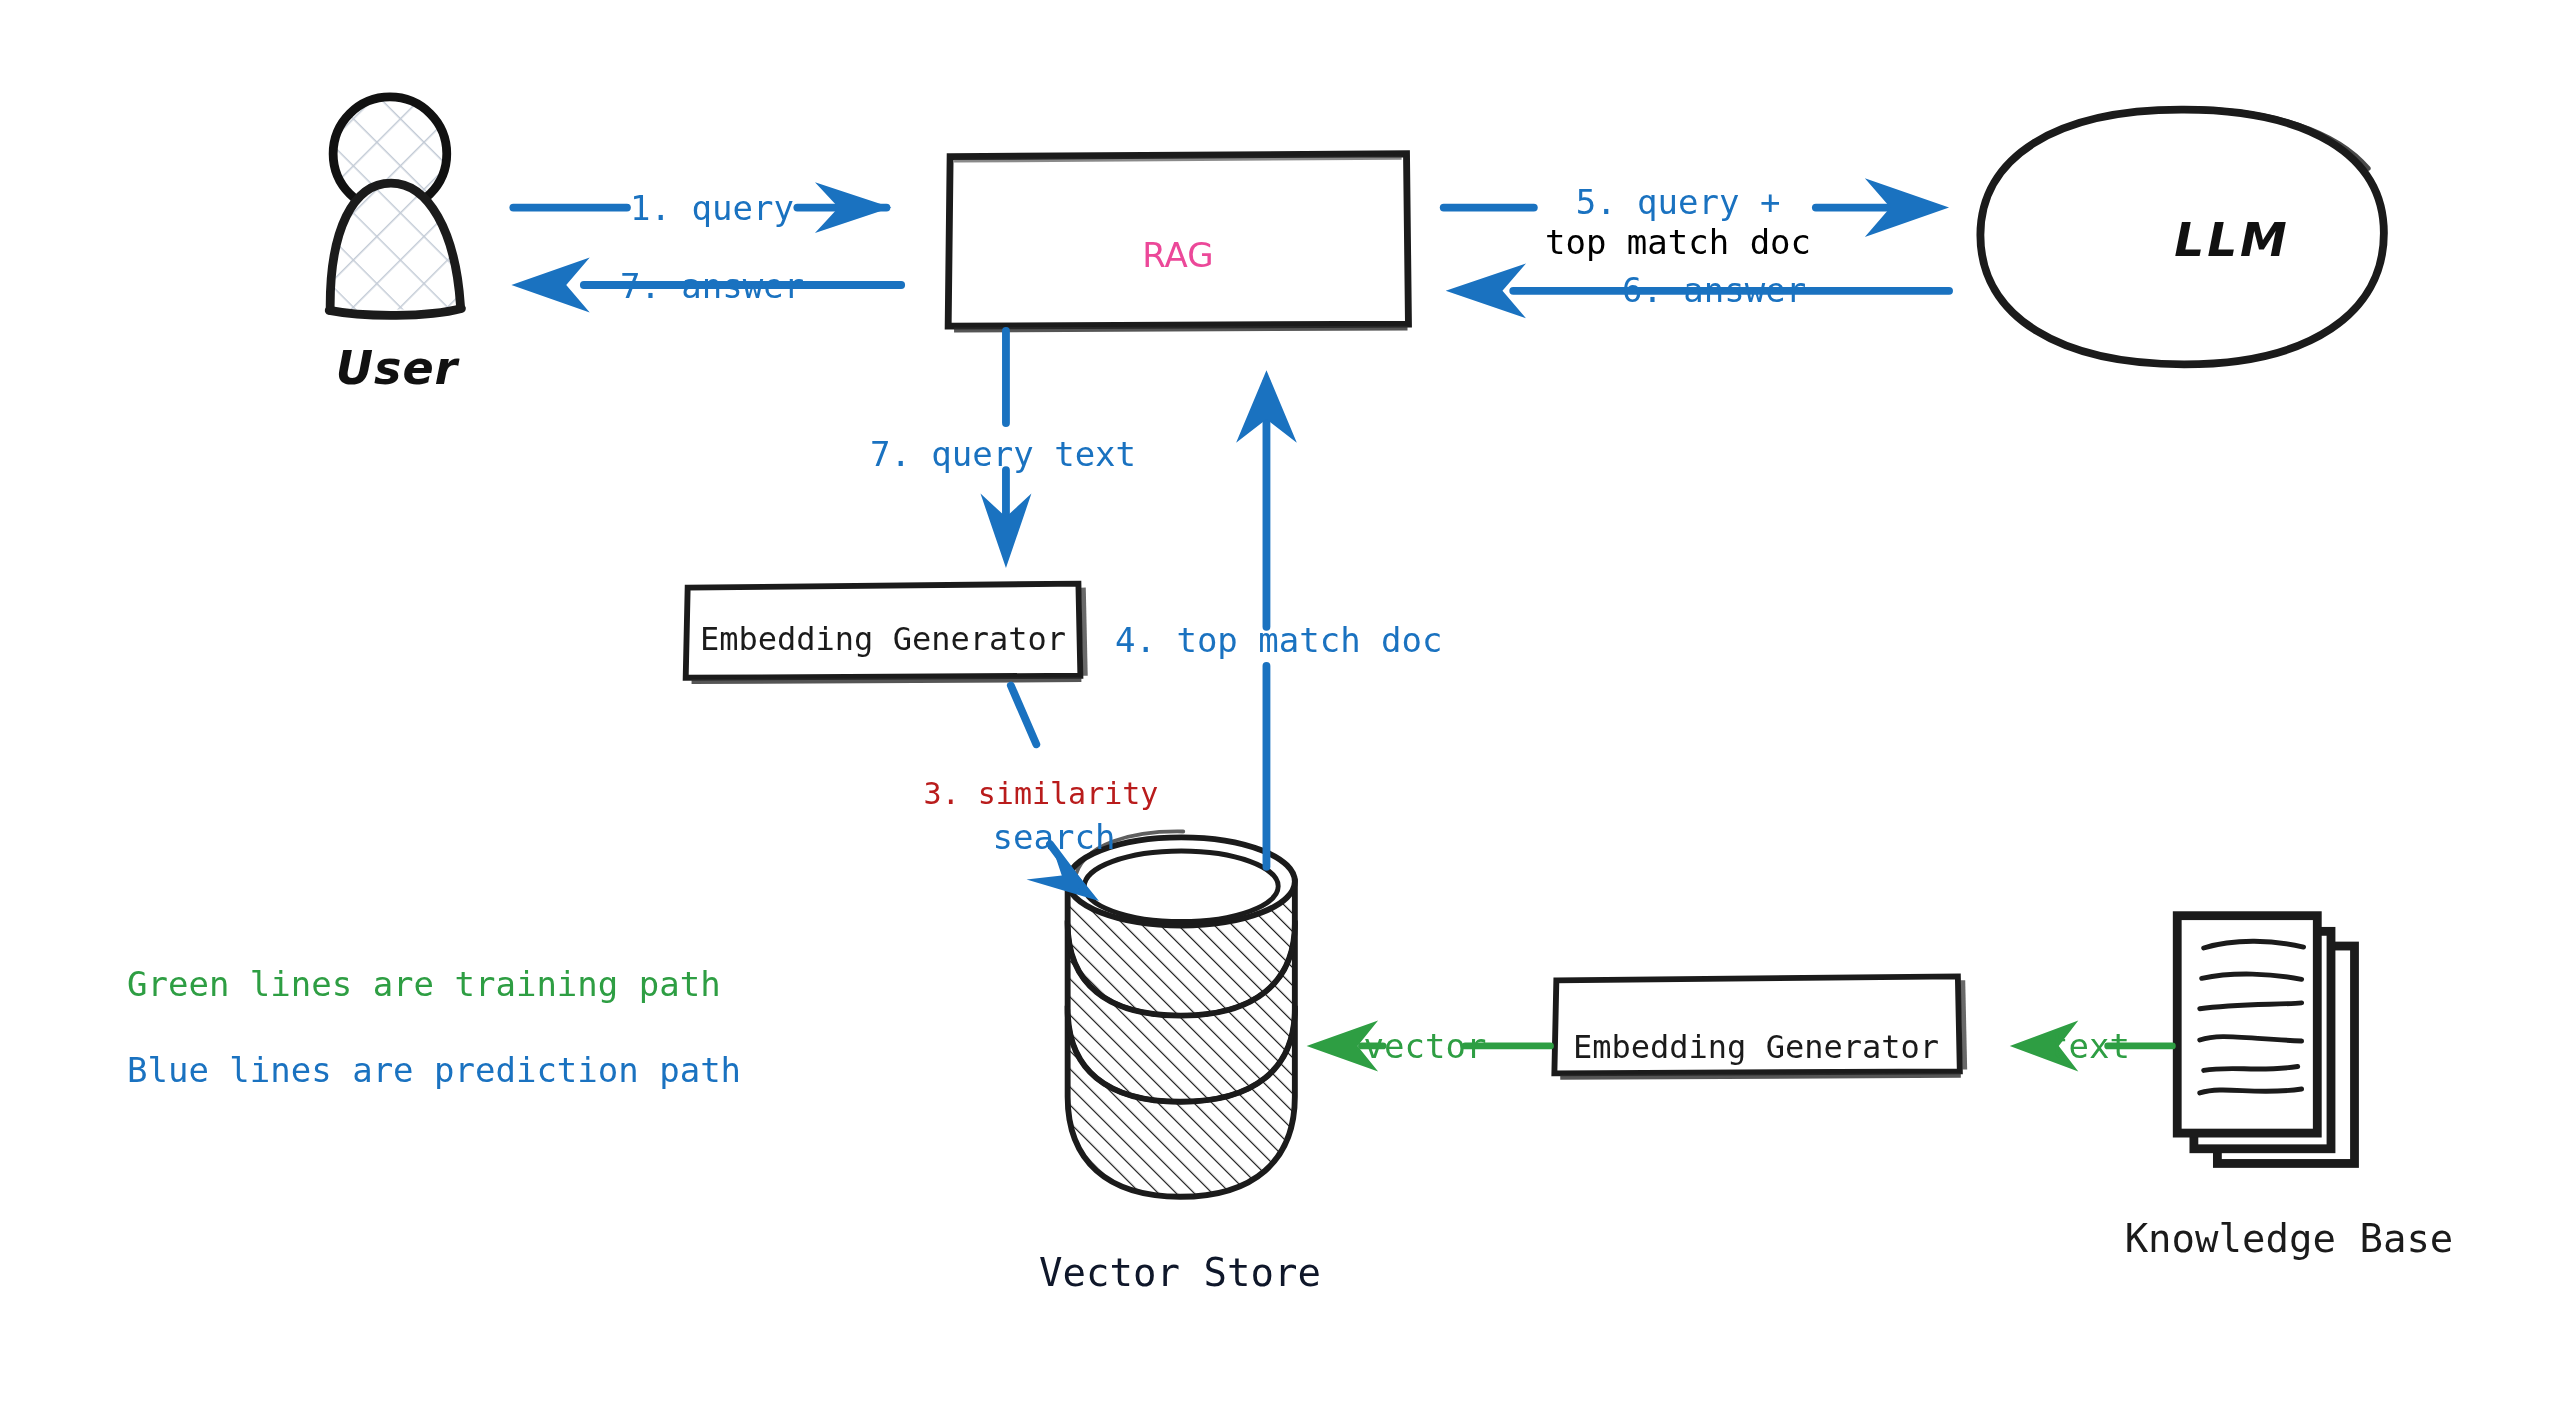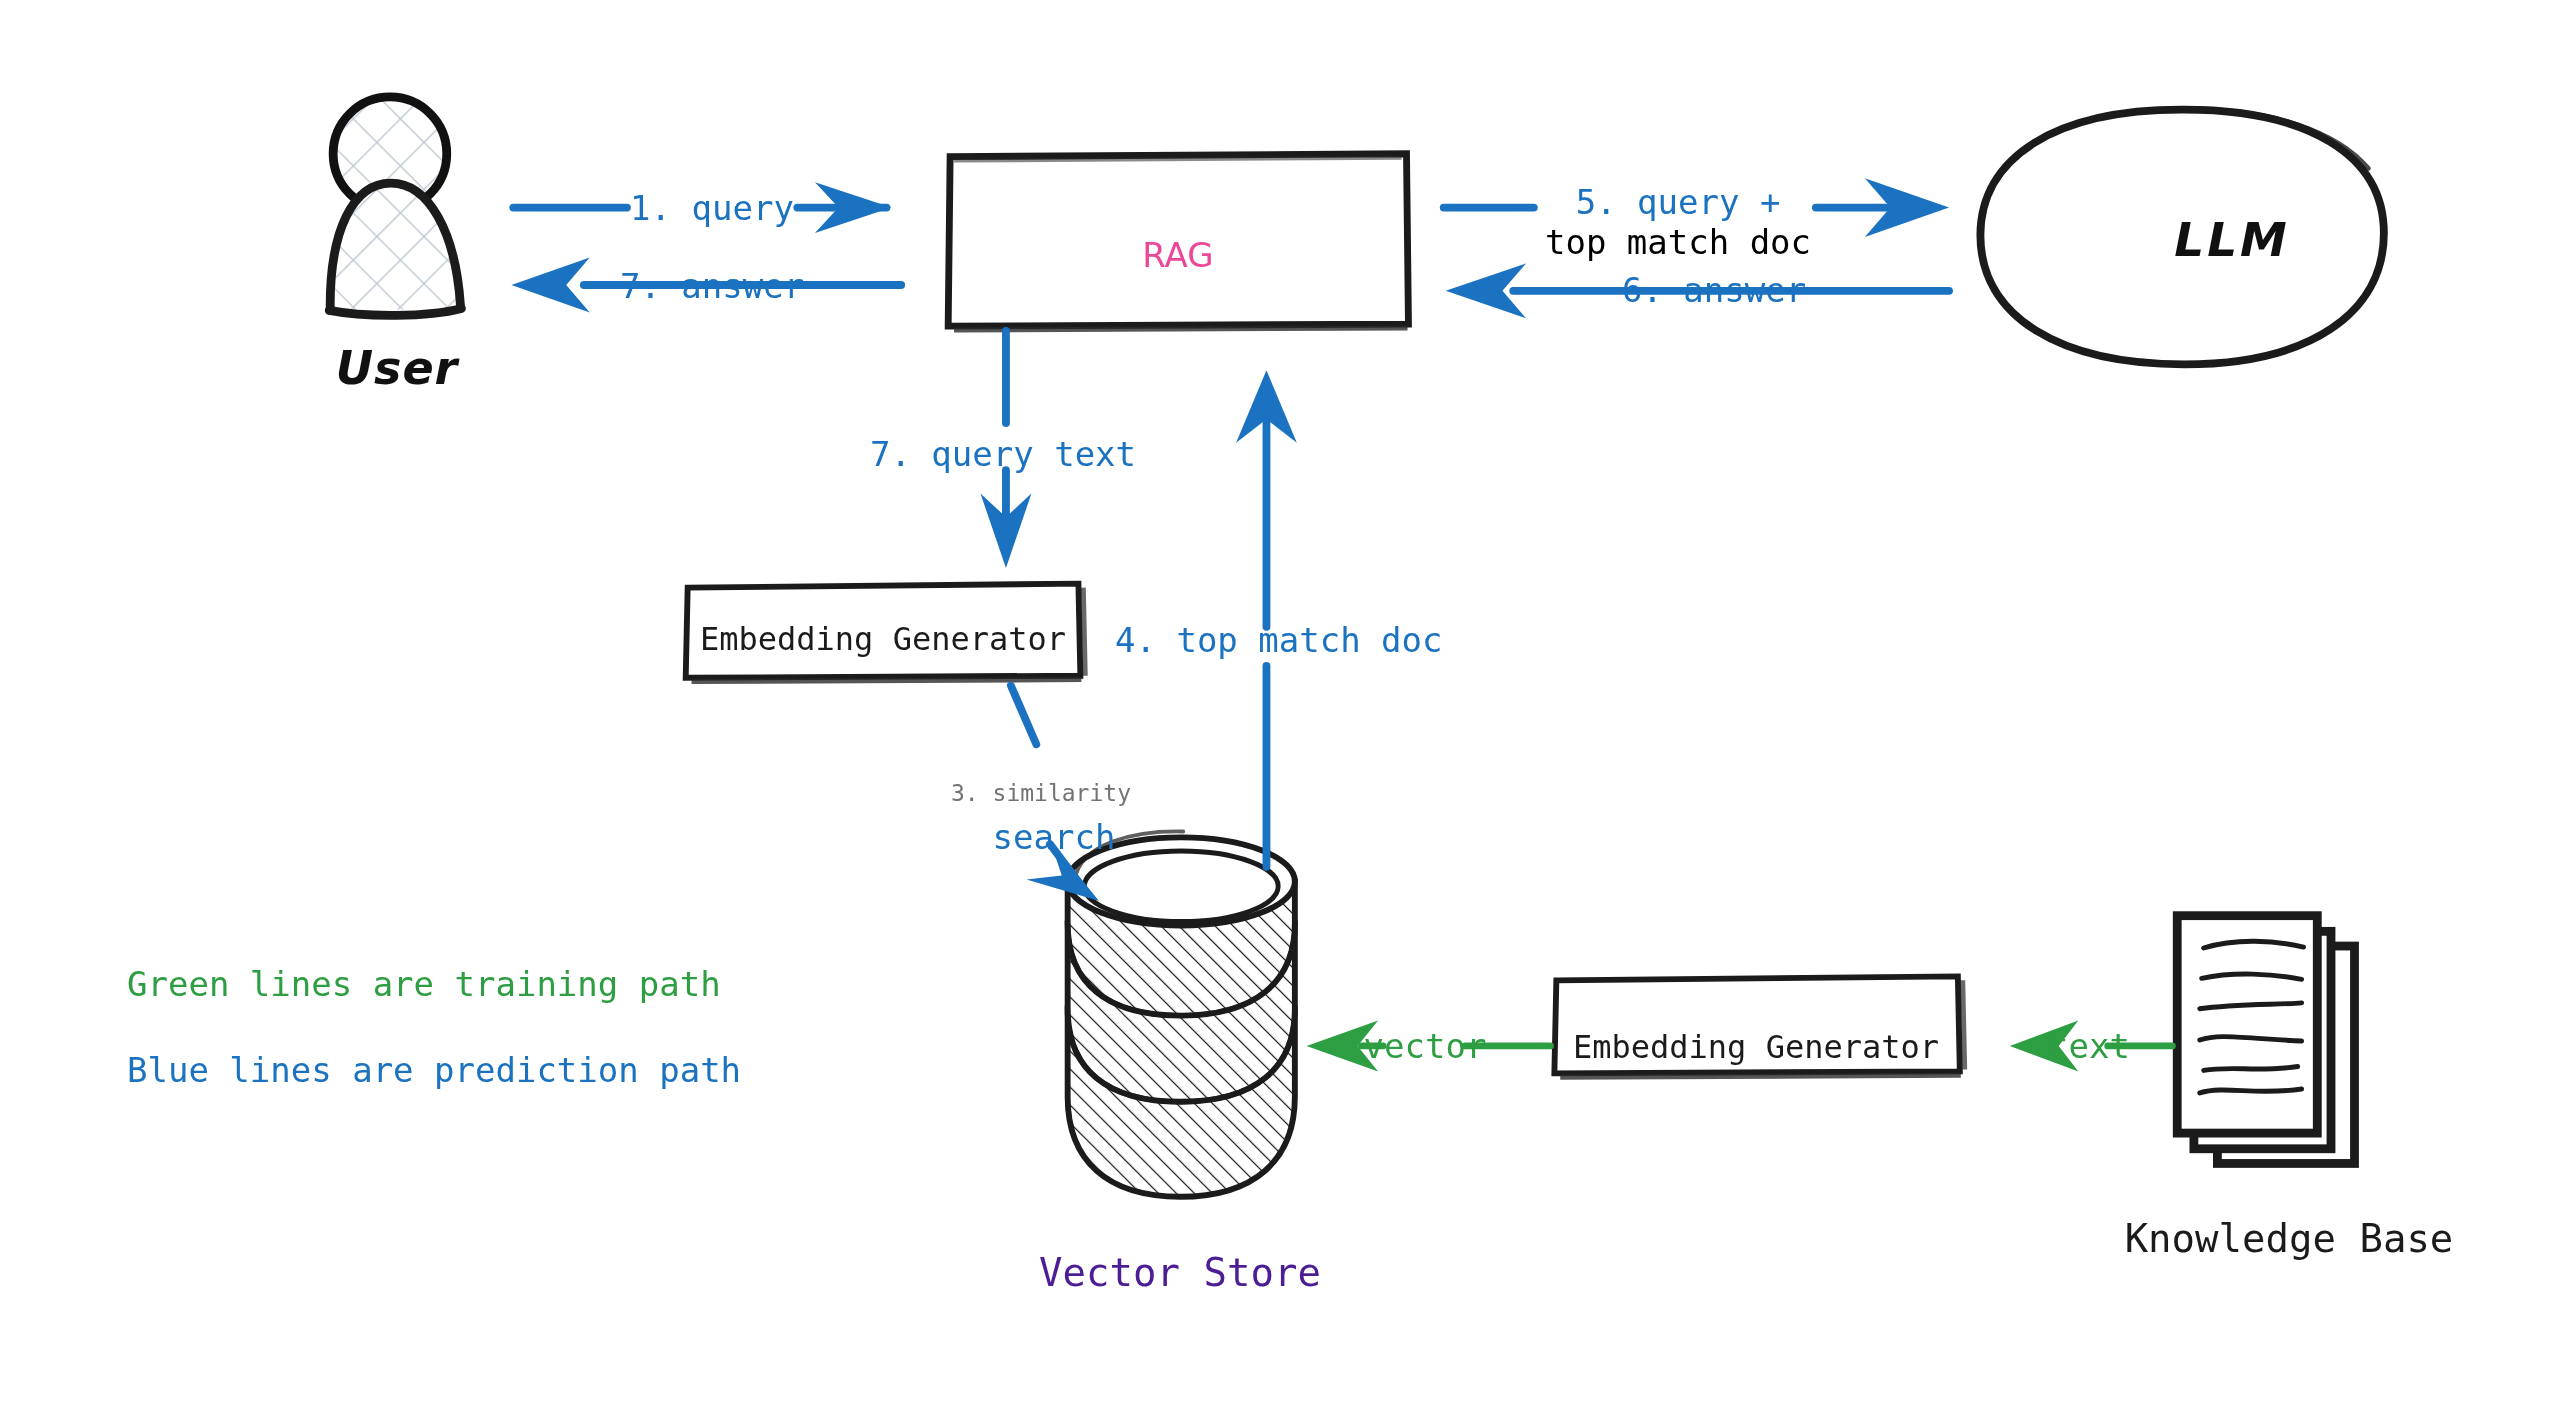--- a/index.html
+++ b/index.html
@@ -164,36 +164,36 @@
   <div class="lbl hand ctr" style="left:397px;top:368px;font-size:46px;color:#111;">User</div>
 
   <div class="lbl sans ctr" style="left:1178px;top:255px;font-size:34px;color:#ec4899;">RAG</div>
 
   <div class="lbl hand ctr" style="left:2184px;top:240px;font-size:47px;color:#111;letter-spacing:2.9px;margin-left:48px;">LLM</div>
 
   <div class="lbl mono ctr" style="left:883px;top:640px;font-size:32px;color:#1b1b1b;">Embedding Generator</div>
 
   <div class="lbl mono ctr" style="left:1756px;top:1048px;font-size:32px;color:#1b1b1b;">Embedding Generator</div>
 
-  <div class="lbl mono ctr" style="left:1180px;top:1273px;font-size:39px;color:#4c1d95;">Vector Store</div>
+  <div class="lbl mono ctr" style="left:1180px;top:1273px;font-size:39px;color:#0f172a;">Vector Store</div>
 
   <div class="lbl mono ctr" style="left:2289px;top:1239px;font-size:39px;color:#1b1b1b;">Knowledge Base</div>
 
   <div class="lbl mono ctr" style="left:712px;top:208px;font-size:34px;color:#1a72c0;">1. query</div>
 
   <div class="lbl mono ctr" style="left:712px;top:286px;font-size:34px;color:#1a72c0;">7. answer</div>
 
   <div class="lbl mono ctr" style="left:1678px;top:202px;font-size:34px;color:#1a72c0;">5. query +</div>
   <div class="lbl mono ctr" style="left:1678px;top:242px;font-size:34px;color:#000000;">top match doc</div>
 
   <div class="lbl mono ctr" style="left:1714px;top:290px;font-size:34px;color:#1a72c0;">6. answer</div>
 
   <div class="lbl mono ctr" style="left:1003px;top:454px;font-size:34px;color:#1a72c0;">7. query text</div>
 
-  <div class="lbl mono ctr" style="left:1041px;top:794px;font-size:23px;color:#737373;">3. similarity</div>
+  <div class="lbl mono ctr" style="left:1041px;top:794px;font-size:30px;color:#b91c1c;">3. similarity</div>
   <div class="lbl mono ctr" style="left:1054px;top:837px;font-size:34px;color:#1a72c0;">search</div>
 
   <div class="lbl mono lft" style="left:1115px;top:640px;font-size:34px;color:#1a72c0;">4. top match doc</div>
 
   <div class="lbl mono ctr" style="left:1425px;top:1046px;font-size:34px;color:#2e9e43;">vector</div>
 
   <div class="lbl mono ctr" style="left:2089px;top:1046px;font-size:34px;color:#2e9e43;">text</div>
 
   <div class="lbl mono lft" style="left:127px;top:984px;font-size:34px;color:#2e9e43;">Green lines are training path</div>
   <div class="lbl mono lft" style="left:127px;top:1070px;font-size:34px;color:#1a72c0;">Blue lines are prediction path</div>

